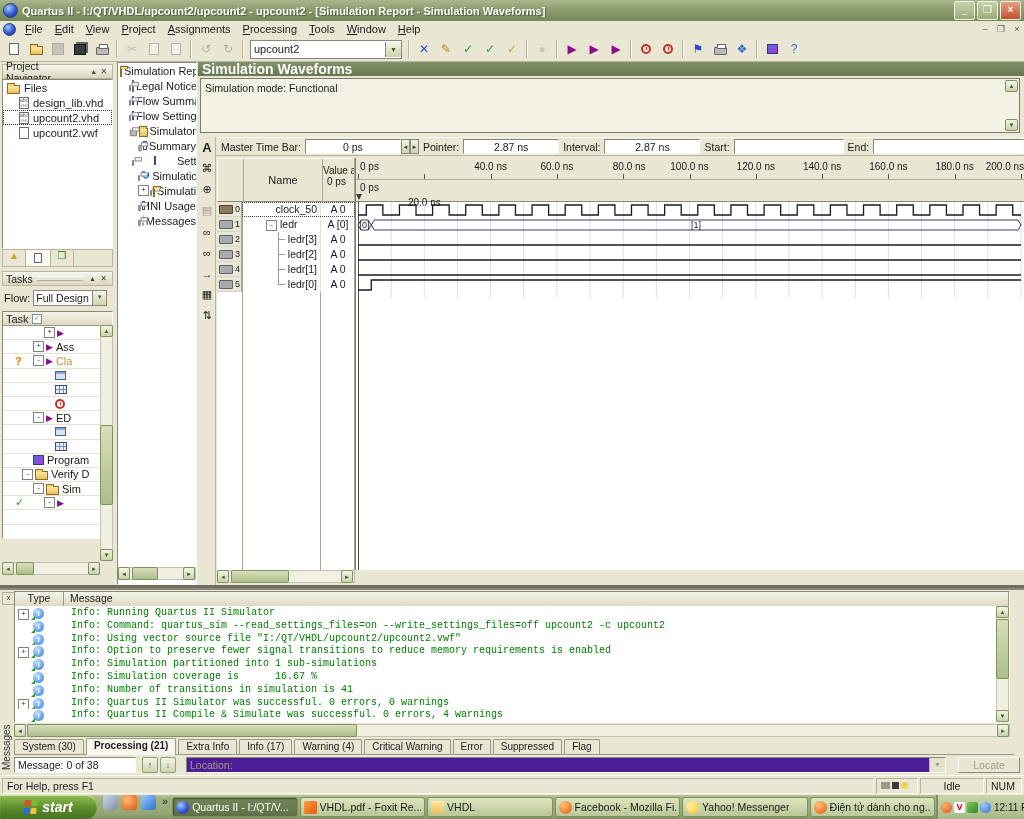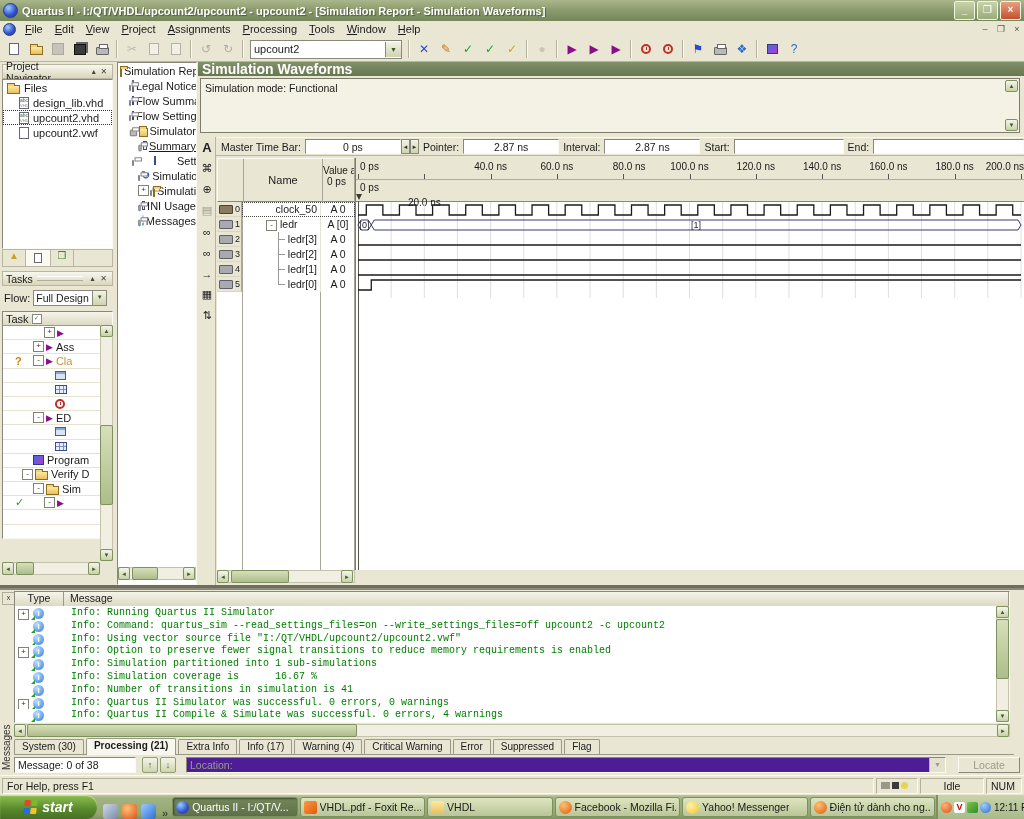--- a/index.html
+++ b/index.html
@@ -120,21 +120,21 @@
   .msgnav{position:absolute;left:0;top:756px;width:1024px;height:18px;}
   .navbox{position:absolute;left:14px;top:1px;width:122px;height:16px;background:#fff;border:1px solid;border-color:#8a887a #fbfaf2 #fbfaf2 #8a887a;box-sizing:border-box;line-height:14px;padding-left:3px;font-size:10.5px;}
   .navbtn{position:absolute;top:1px;width:16px;height:16px;background:linear-gradient(180deg,#f5f4e9,#cdd4ae);border:1px solid #8f9f6f;border-radius:2px;box-sizing:border-box;text-align:center;font-size:9px;line-height:14px;color:#3c5a28;}
   .navcombo{position:absolute;left:186px;top:1px;width:760px;height:16px;background:#4c1d95;border:1px solid;border-color:#8a887a #fbfaf2 #fbfaf2 #8a887a;box-sizing:border-box;color:#9d9b8a;line-height:14px;padding-left:3px;font-size:10.5px;}
   .navcombo .drop{position:absolute;right:0;top:0;width:15px;height:14px;background:#e4e1ce;border-left:1px solid #b8b5a0;text-align:center;font-size:7px;line-height:13px;color:#9d9b8a;}
   .locatebtn{position:absolute;left:958px;top:1px;width:62px;height:16px;background:#e9e6d4;border:1px solid;border-color:#fbfaf2 #8a887a #8a887a #fbfaf2;box-sizing:border-box;text-align:center;color:#9d9b8a;line-height:14px;font-size:10.5px;}
   
   .statusbar{position:absolute;left:0;top:775px;width:1024px;height:20px;background:#e9e6d4;border-top:1px solid #fbfaf2;display:flex;align-items:center;box-sizing:border-box;padding:1px 2px;}
   .st-sec{height:16px;border:1px solid;border-color:#b3b09a #fbfaf2 #fbfaf2 #b3b09a;box-sizing:border-box;line-height:14px;padding:0 4px;font-size:10.5px;}
   .taskbar{position:absolute;left:0;top:795px;width:1024px;height:24px;
-    background:linear-gradient(180deg,#bcc9a0 0%,#a3b483 12%,#93a671 80%,#7d9060 100%);display:flex;align-items:flex-end;}
+    background:linear-gradient(180deg,#bcc9a0 0%,#a3b483 12%,#93a671 80%,#7d9060 100%);display:flex;align-items:flex-start;}
   .startbtn{height:24px;width:97px;background:linear-gradient(180deg,#8fbe4e 0%,#57892c 60%,#476f24 100%);
     border-radius:0 11px 11px 0;display:flex;align-items:center;justify-content:center;color:#fff;
     font-weight:bold;font-style:italic;font-size:14px;box-shadow:inset 0 1px 1px #cfe6a8;flex:none;}
   .startflag{width:14px;height:14px;display:grid;grid-template-columns:6px 6px;grid-gap:1px;transform:skewX(-8deg);margin-right:4px;}
   .startflag span{width:6px;height:6px;border-radius:1px;}
   .ql{display:flex;align-items:center;margin:0 4px;flex:none;}
   .ql .qlic{width:15px;height:15px;border-radius:3px;margin:0 2px;}
   .tkbtn{height:20px;flex:1;max-width:128px;margin:0 1px;background:linear-gradient(180deg,#dde5c0,#b9c698);
     border:1px solid #7d8f5d;border-radius:3px;display:flex;align-items:center;padding:0 3px;box-sizing:border-box;
     font-size:10.5px;white-space:nowrap;overflow:hidden;}
@@ -422,21 +422,21 @@
           <span style="margin-left: 2px;">Flow Settings</span>
         </div>
         <div class="treerow" style="padding-left: 11px;">
           <span class="ic ic-printer" style="margin-right: 1px; transform: scale(0.8);"></span>
           <span class="ic ic-folder"></span>
           <span style="margin-left: 2px;">Simulator</span>
         </div>
         <div class="treerow" style="padding-left: 20px;">
           <span class="ic ic-printer" style="margin-right: 1px; transform: scale(0.8);"></span>
           <span class="ic ic-table"></span>
-          <span style="margin-left: 2px; text-decoration: underline;">Summary</span>
+          <span style="margin-left: 2px;">Summary</span>
         </div>
         <div class="treerow" style="padding-left: 14px; gap: 19px;">
           <span class="ic ic-printer" style="margin-right: 1px; transform: scale(0.8);"></span>
           <span class="ic ic-table"></span>
           <span style="margin-left: 2px;">Settings</span>
         </div>
         <div class="treerow" style="padding-left: 20px;">
           <span class="ic ic-printer" style="margin-right: 1px; transform: scale(0.8);"></span>
           <span class="ic-sim">↻</span>
           <span style="margin-left: 2px;">Simulation</span>

